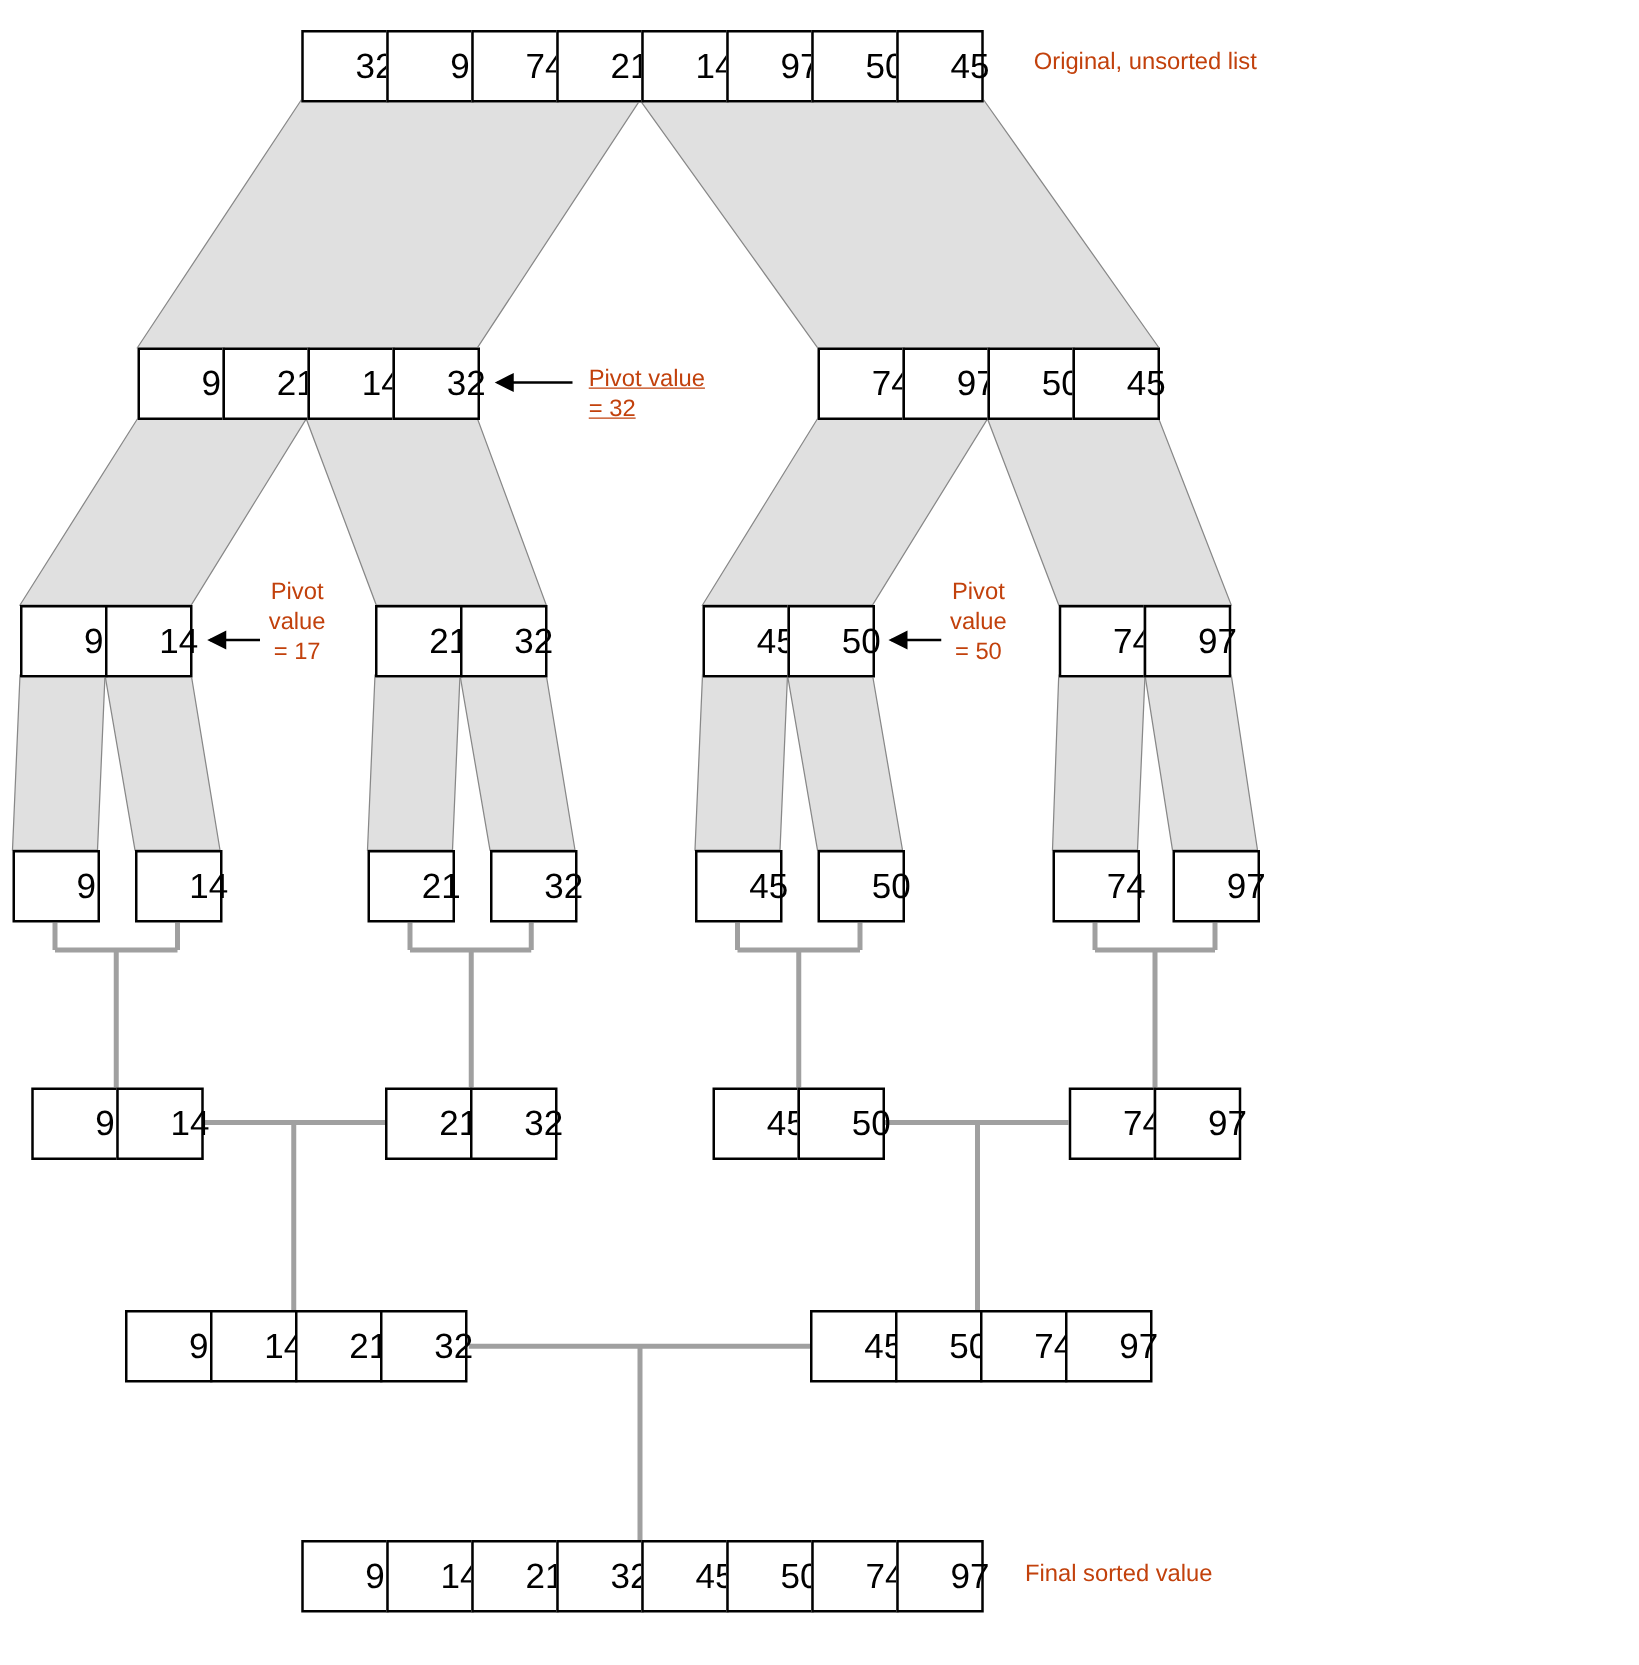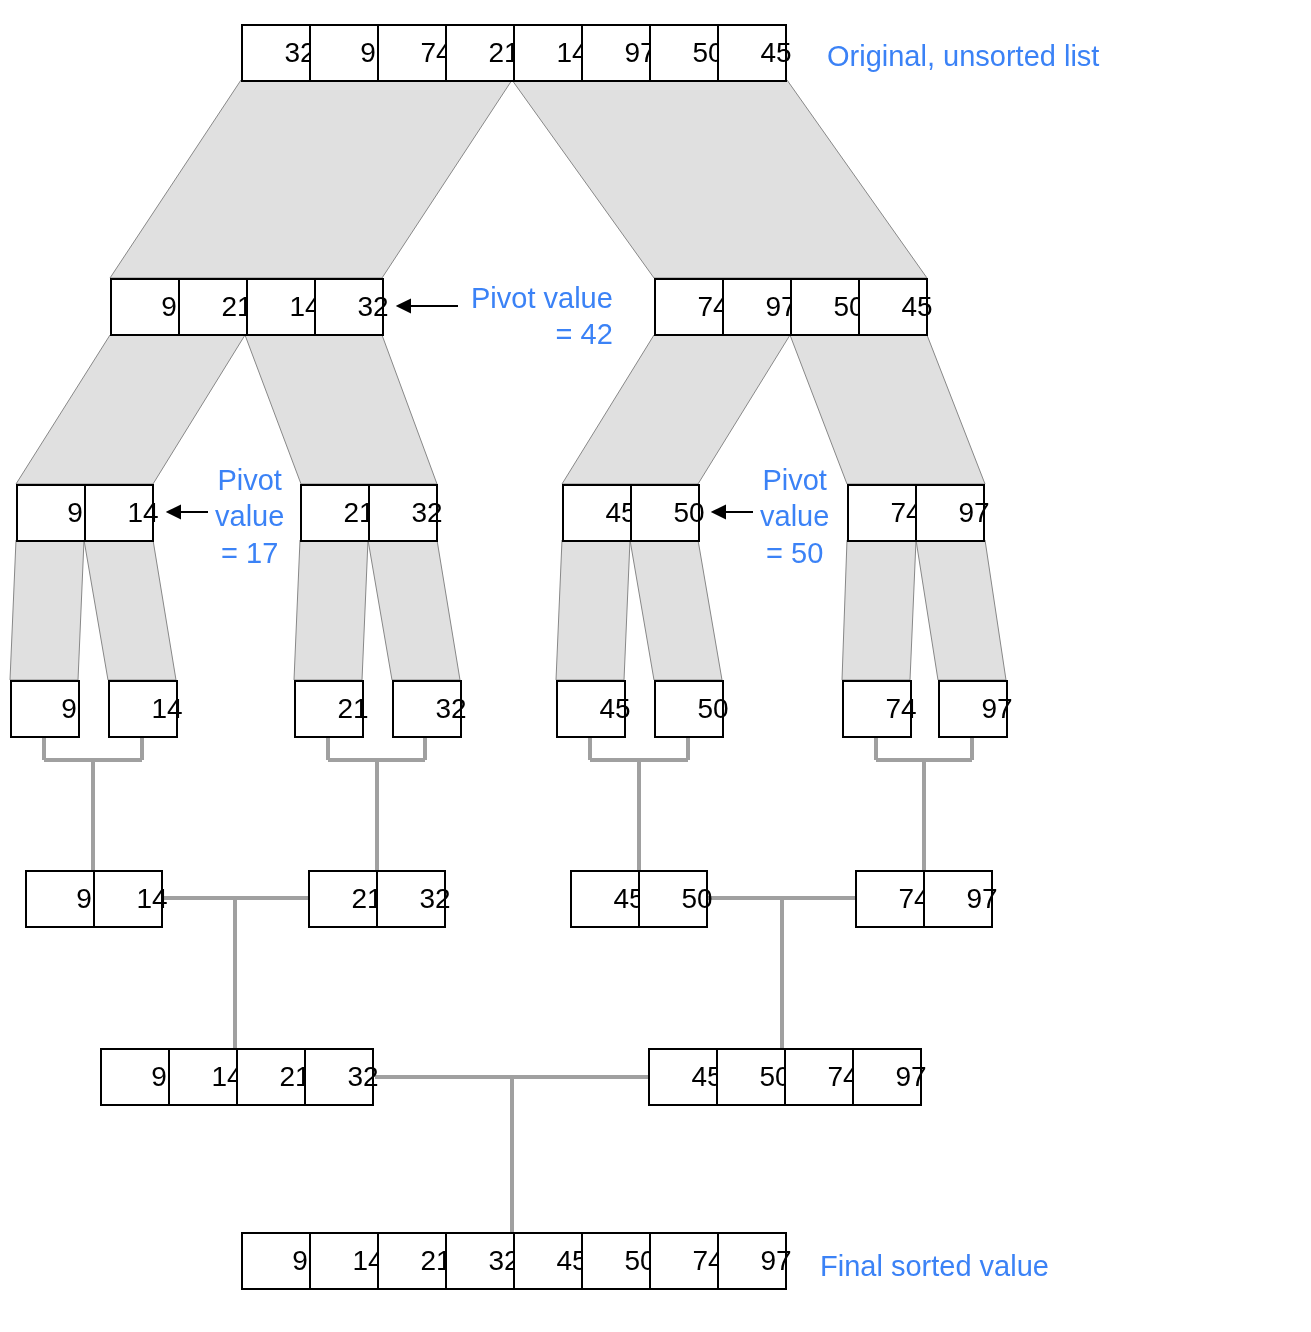--- a/index.html
+++ b/index.html
@@ -37,22 +37,22 @@
     align-items: center;
     justify-content: center;
     font-size: 28px;
     font-weight: normal;
     color: #000;
     padding-left: 48px;
   }
   .cell:first-child { margin-left: 0; }
   .label {
     position: absolute;
-    font-size: 29px;
-    color: #3b82f6;
+    font-size: 19px;
+    color: #c2410c;
     z-index: 3;
     line-height: 1.25;
   }
 </style>
 </head>
 <body>
 
 <div id="canvas">
   <svg class="bg" viewBox="0 0 1311 1332">
 
@@ -133,23 +133,23 @@
     <div class="cell">21</div>
     <div class="cell">14</div>
     <div class="cell">32</div>
   </div>
   <div class="box" style="left:654px; top:278px;">
     <div class="cell">74</div>
     <div class="cell">97</div>
     <div class="cell">50</div>
     <div class="cell">45</div>
   </div>
-  <div class="label" style="left:471px; top:280px; text-align:right;">
+  <div class="label" style="left:471px; top:292px; text-align:left;text-decoration:underline;">
     <span>Pivot value</span><br>
-    <span>= 42</span>
+    <span>= 32</span>
   </div>
 
   <div class="box" style="left:16px; top:484px;">
     <div class="cell">9</div>
     <div class="cell">14</div>
   </div>
   <div class="box" style="left:300px; top:484px;">
     <div class="cell">21</div>
     <div class="cell">32</div>
   </div>

